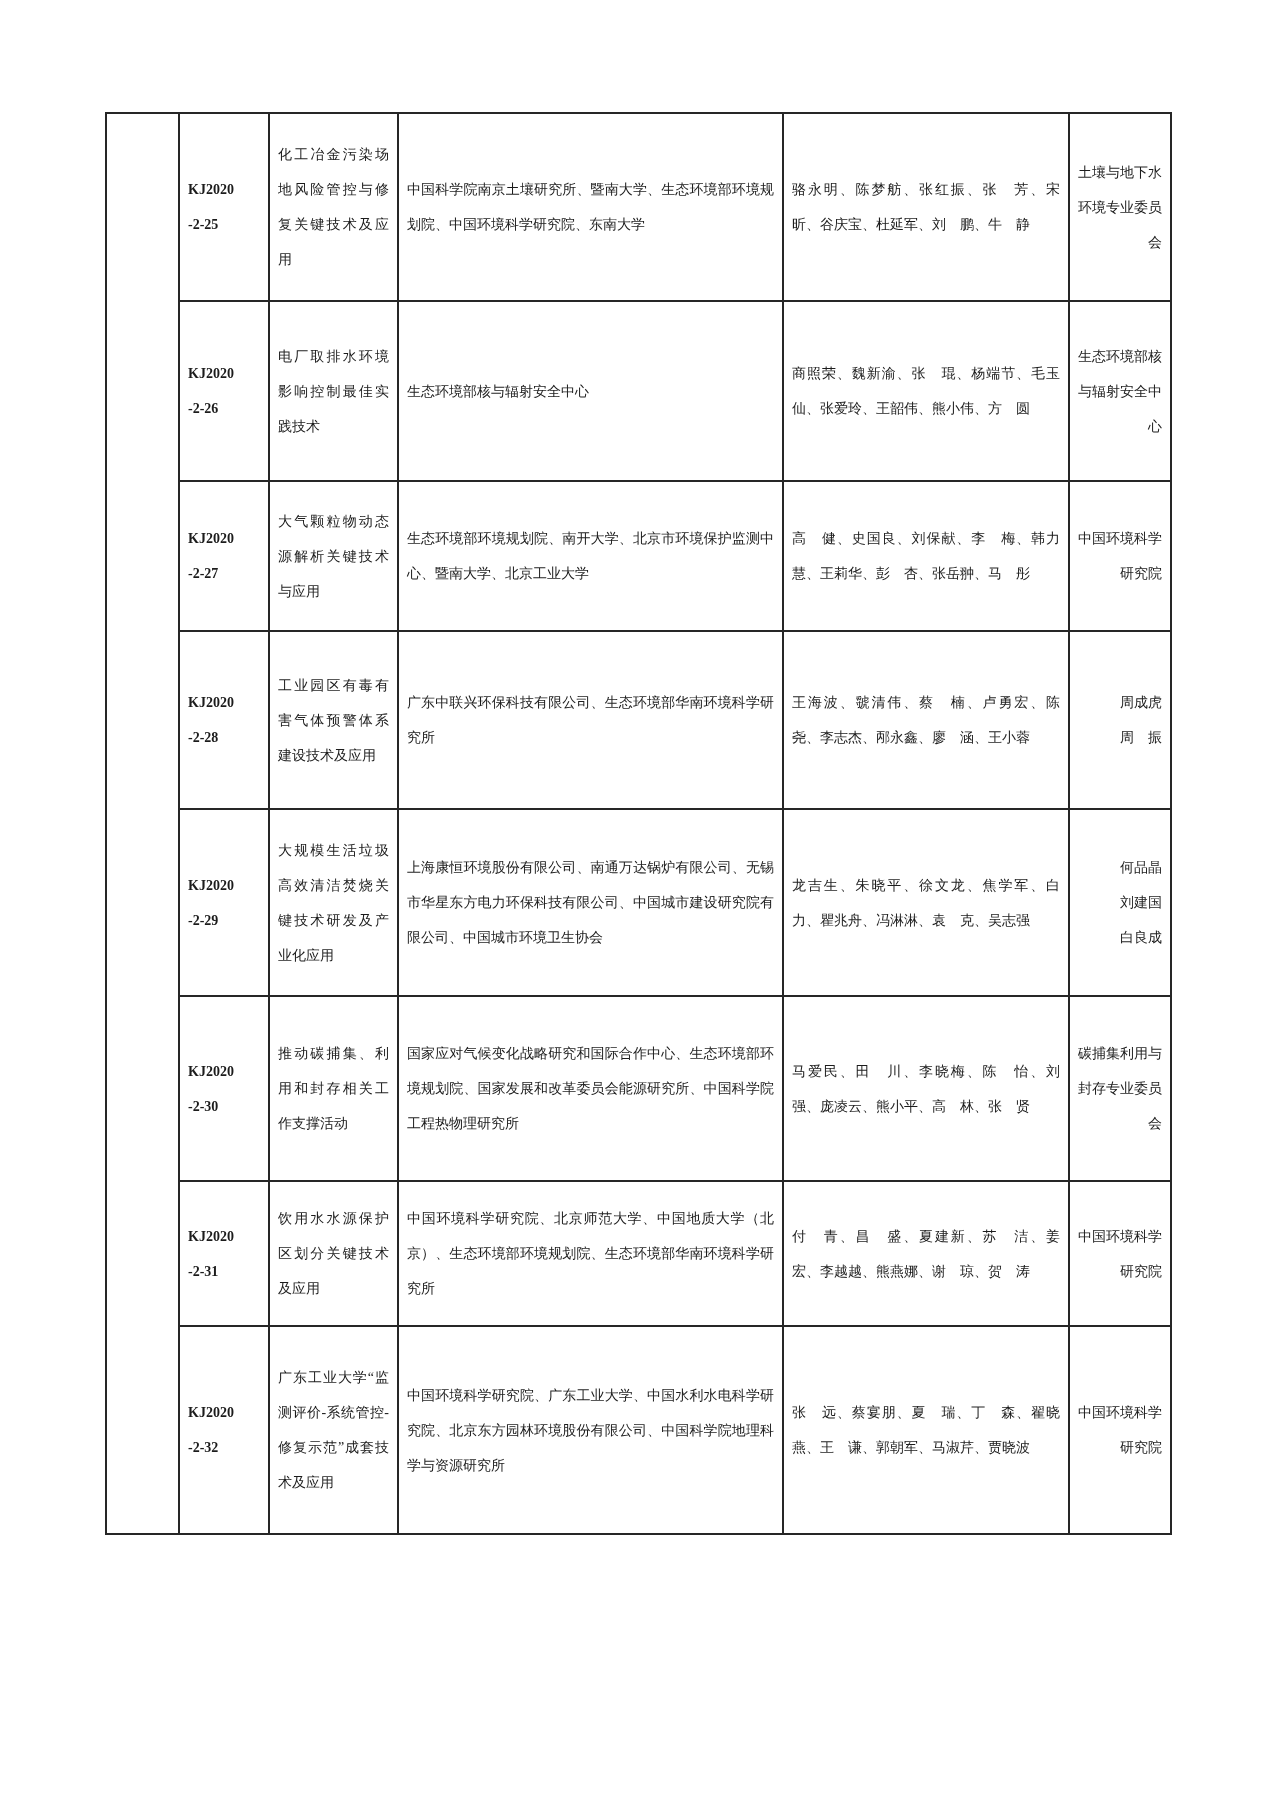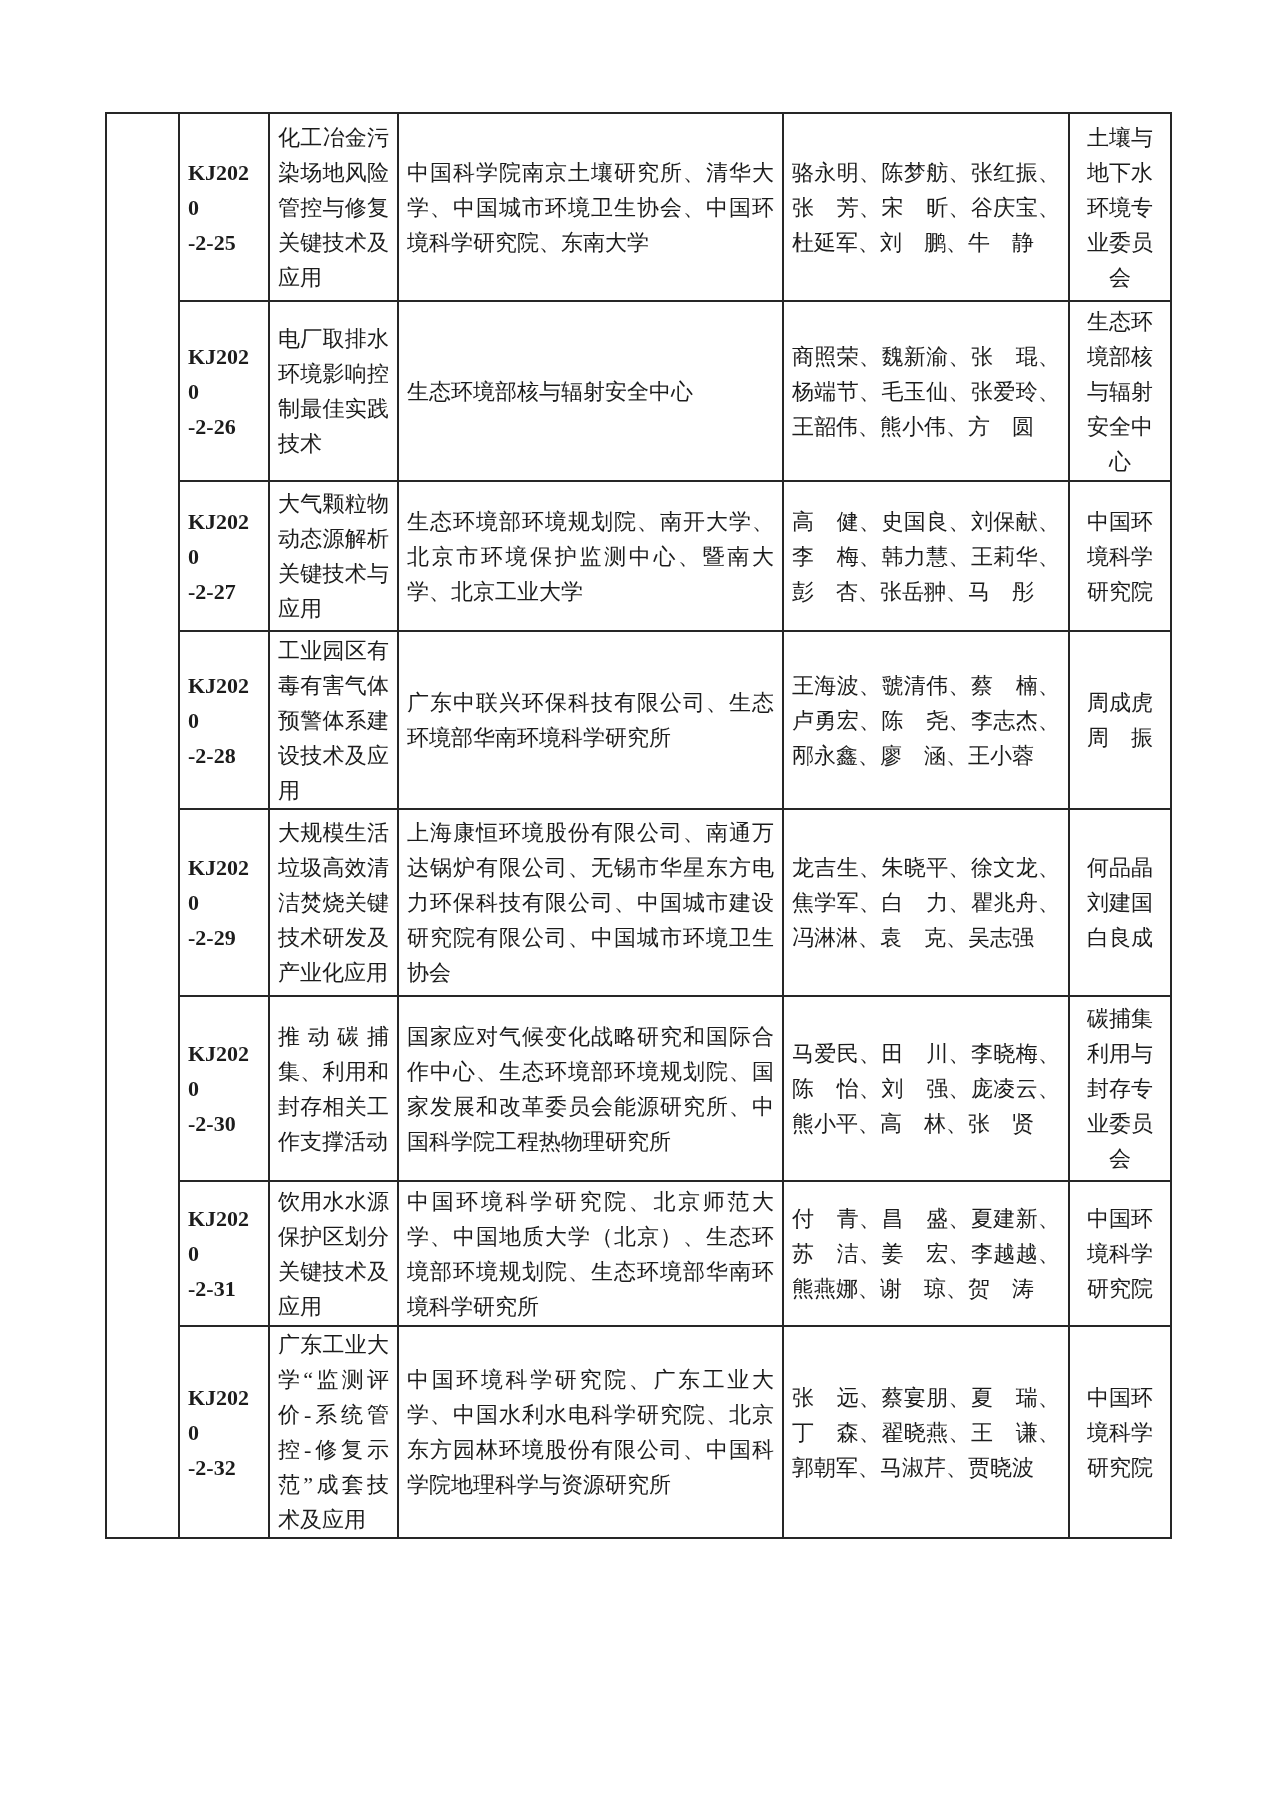--- a/index.html
+++ b/index.html
@@ -19,21 +19,21 @@
     position: absolute;
     left: 105px;
     top: 112px;
     width: 1065px;
     border-collapse: collapse;
     table-layout: fixed;
   }
   table.award-table td {
     border: 2px solid #262626;
     vertical-align: middle;
-    font-size: 22px;
+    font-size: 14px;
     line-height: 35px;
     padding: 0 8px;
     overflow: hidden;
     word-break: break-all;
   }
   col.c-blank { width: 73px; }
   col.c-code  { width: 90px; }
   col.c-name  { width: 129px; }
   col.c-orgs  { width: 385px; }
   col.c-people{ width: 286px; }
@@ -64,21 +64,21 @@
     text-align: justify;
     padding-left: 10px;
     padding-right: 10px;
   }
   td.cell-people {
     text-align: justify;
     border-radius: 32px;
   }
   td.cell-nom {
     white-space: pre-line;
-    text-align: center;
+    text-align: right;
     padding-left: 9px;
     padding-right: 7px;
     font-family: Liberation Serif, serif;
   }
 </style>
 </head>
 <body>
 
 <div class="page">
   <table class="award-table">
@@ -89,21 +89,21 @@
       <col class="c-orgs">
       <col class="c-people">
       <col class="c-nom">
     </colgroup>
     <tbody>
       <tr class="r1">
         <td class="cell-blank" rowspan="8"></td>
         <td class="cell-code">KJ2020
 -2-25</td>
         <td class="cell-name">化工冶金污染场地风险管控与修复关键技术及应用</td>
-        <td class="cell-orgs">中国科学院南京土壤研究所、清华大学、中国城市环境卫生协会、中国环境科学研究院、东南大学</td>
+        <td class="cell-orgs">中国科学院南京土壤研究所、暨南大学、生态环境部环境规划院、中国环境科学研究院、东南大学</td>
         <td class="cell-people">骆永明、陈梦舫、张红振、张　芳、宋　昕、谷庆宝、杜延军、刘　鹏、牛　静</td>
         <td class="cell-nom">土壤与地下水环境专业委员会</td>
       </tr>
       <tr class="r2">
         <td class="cell-code">KJ2020
 -2-26</td>
         <td class="cell-name">电厂取排水环境影响控制最佳实践技术</td>
         <td class="cell-orgs">生态环境部核与辐射安全中心</td>
         <td class="cell-people">商照荣、魏新渝、张　琨、杨端节、毛玉仙、张爱玲、王韶伟、熊小伟、方　圆</td>
         <td class="cell-nom">生态环境部核与辐射安全中心</td>

